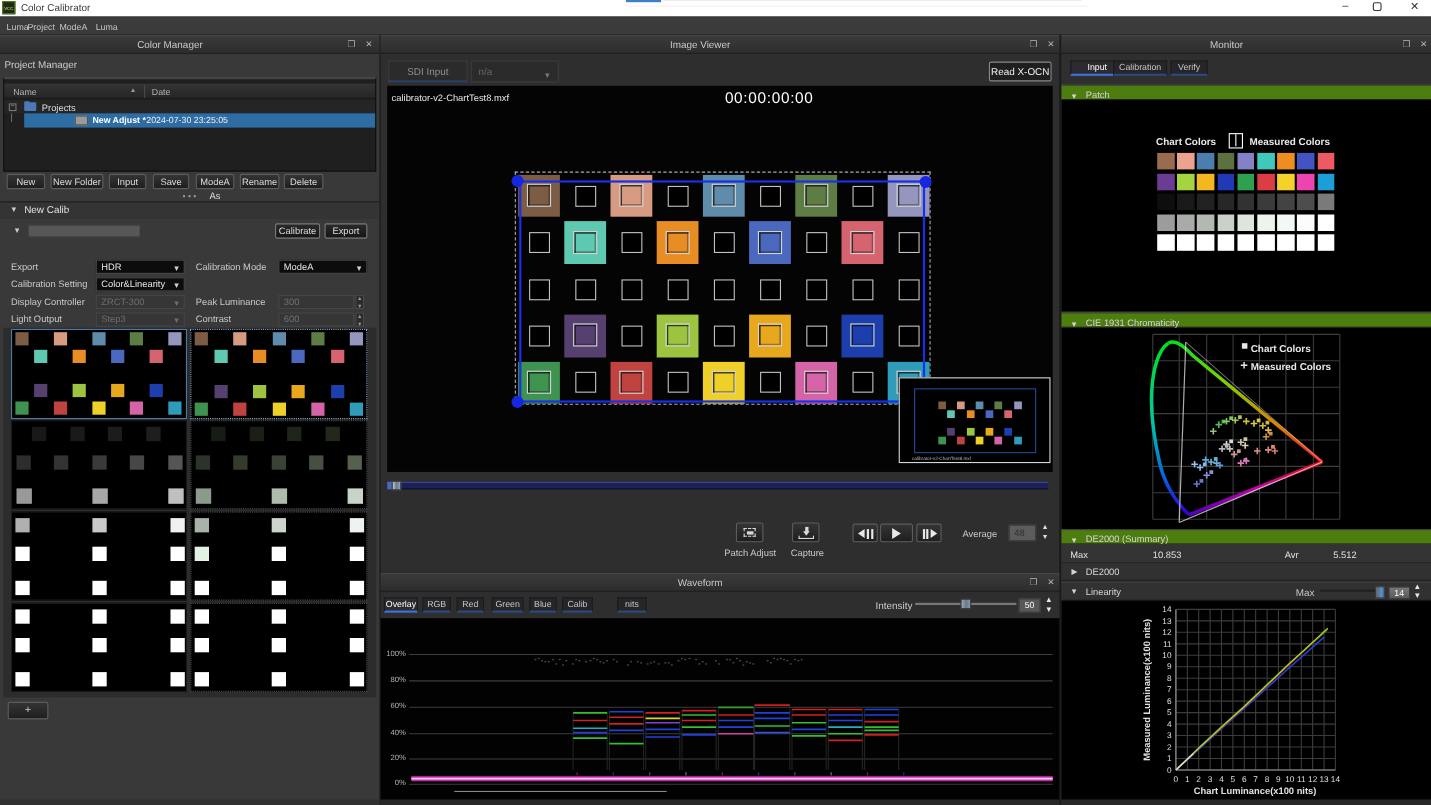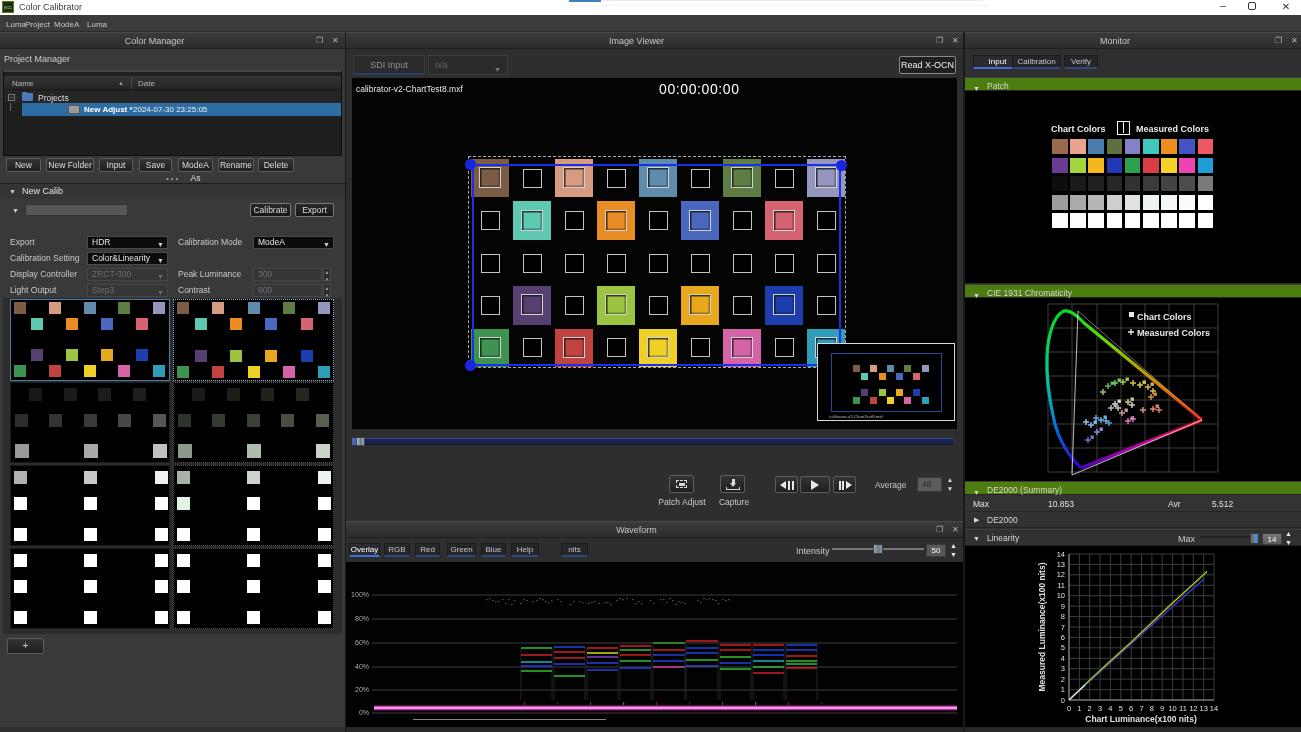--- a/index.html
+++ b/index.html
@@ -331,21 +331,21 @@
 <div class="ab" style="left:945px;top:476px;width:10px;height:17px;color:#ddd;font-size:6.5px;text-align:center;line-height:8.5px">▲<br>▼</div>
 <div class="hdr" style="left:346px;top:521px;width:617px">Waveform</div>
 <div class="hic" style="left:936px;top:525px">❐</div>
 <div class="hic" style="left:952px;top:525px">✕</div>
 <div class="ab" style="left:346px;top:539px;width:617px;height:22px;background:#2e2e2e"></div>
 <div class="tab tabsel" style="left:349px;top:543px;width:31px">Overlay</div>
 <div class="tab" style="left:384px;top:543px;width:26px">RGB</div>
 <div class="tab" style="left:415px;top:543px;width:25px">Red</div>
 <div class="tab" style="left:447px;top:543px;width:29px">Green</div>
 <div class="tab" style="left:481px;top:543px;width:25px">Blue</div>
-<div class="tab" style="left:511px;top:543px;width:28px">Help</div>
+<div class="tab" style="left:511px;top:543px;width:28px">Calib</div>
 <div class="tab" style="left:561px;top:543px;width:27px">nits</div>
 <div class="lbl" style="left:796px;top:546px;font-size:9px">Intensity</div>
 <div class="ab" style="left:832px;top:548px;width:92px;height:1.5px;background:#777"></div>
 <div class="ab" style="left:873px;top:544px;width:10px;height:10px;background:linear-gradient(90deg,#9aa8b8,#6a7a8a 55%,#8a98a8);border:1px solid #3a3a3a"></div>
 <div class="ab" style="left:926px;top:544px;width:20px;height:13px;background:#585858;border:1px solid #3a3a3a;color:#fff;font-size:8px;line-height:12px;text-align:center">50</div>
 <div class="ab" style="left:948px;top:542px;width:11px;height:17px;color:#e8e8e8;font-size:7px;text-align:center;line-height:8.5px">▲<br>▼</div>
 <div class="ab" style="left:346px;top:562px;width:617px;height:165px;background:#020202"></div>
 <div class="ab" style="left:346px;top:591px;width:23px;text-align:right;color:#b0b0b0;font-size:7px">100%</div>
 <div class="ab" style="left:346px;top:615px;width:23px;text-align:right;color:#b0b0b0;font-size:7px">80%</div>
 <div class="ab" style="left:346px;top:639px;width:23px;text-align:right;color:#b0b0b0;font-size:7px">60%</div>

